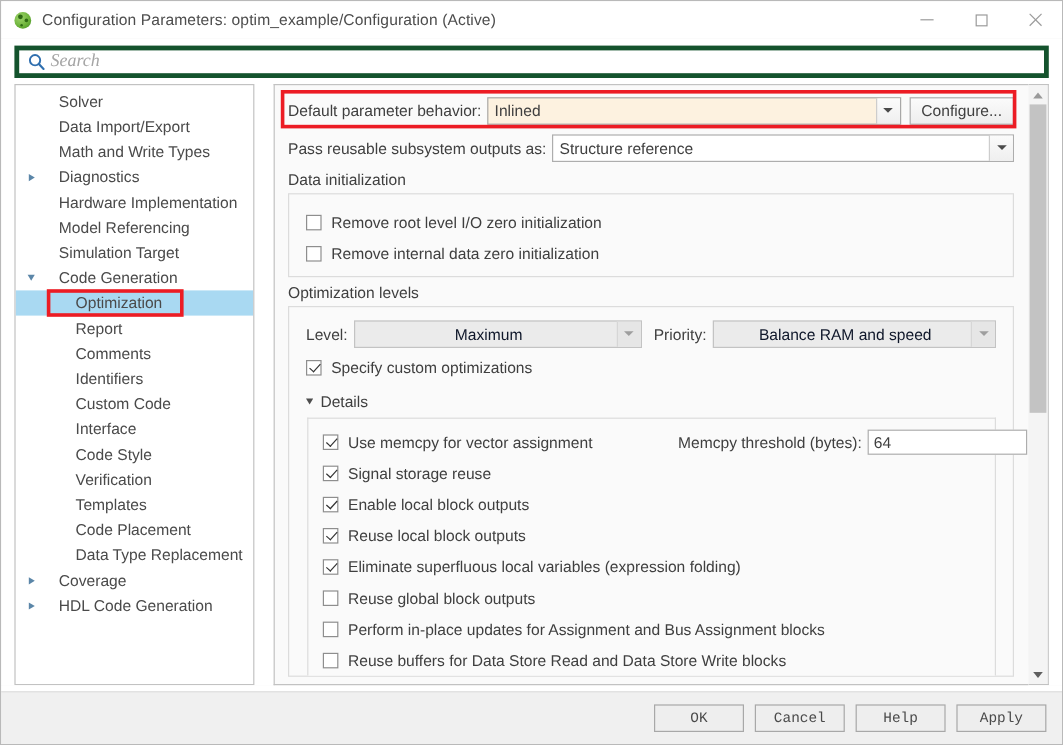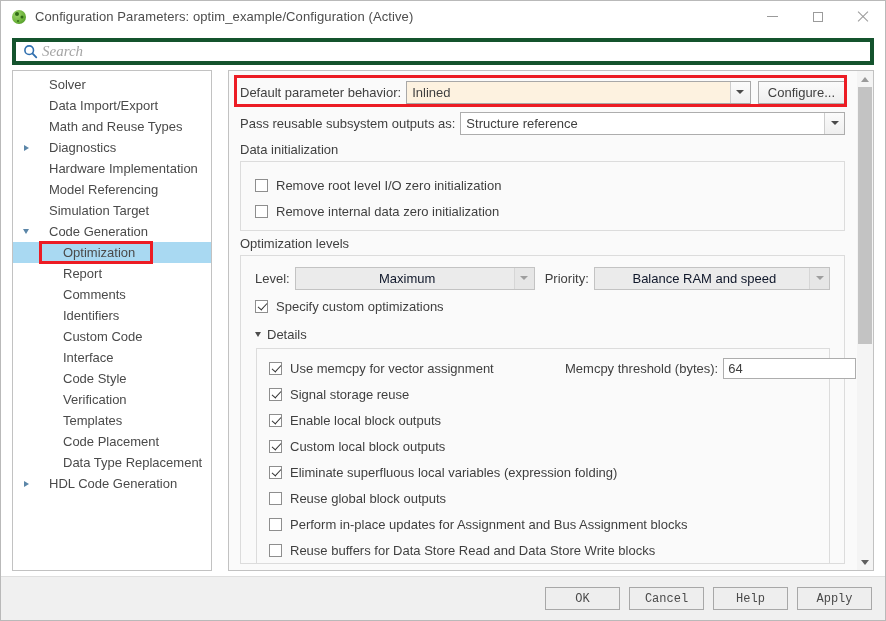--- a/index.html
+++ b/index.html
@@ -505,21 +505,21 @@
         <span class="tree-label" style="margin-left:14px">Solver</span>
       </div>
 
       <div class="tree-item">
         <div class="tw" style="margin-left:6px"></div>
         <span class="tree-label" style="margin-left:14px">Data Import/Export</span>
       </div>
 
       <div class="tree-item">
         <div class="tw" style="margin-left:6px"></div>
-        <span class="tree-label" style="margin-left:14px">Math and Reuse Types</span>
+        <span class="tree-label" style="margin-left:14px">Math and Write Types</span>
       </div>
 
       <div class="tree-item">
         <div class="tw" style="margin-left:6px">
             <div class="arrow-r"></div>
           </div>
         <span class="tree-label" style="margin-left:14px">Diagnostics</span>
       </div>
 
       <div class="tree-item">
@@ -593,20 +593,26 @@
       <div class="tree-item">
         <div class="tw" style="margin-left:6px"></div>
         <span class="tree-label" style="margin-left:28px">Code Placement</span>
       </div>
 
       <div class="tree-item">
         <div class="tw" style="margin-left:6px"></div>
         <span class="tree-label" style="margin-left:28px">Data Type Replacement</span>
       </div>
 
+      <div class="tree-item">
+        <div class="tw" style="margin-left:6px">
+            <div class="arrow-r"></div>
+          </div>
+        <span class="tree-label" style="margin-left:14px">Coverage</span>
+      </div>
 
       <div class="tree-item">
         <div class="tw" style="margin-left:6px">
             <div class="arrow-r"></div>
           </div>
         <span class="tree-label" style="margin-left:14px">HDL Code Generation</span>
       </div>
     </div>
 
     <div class="right-wrap">
@@ -691,21 +697,21 @@
             <div class="check-row">
               <span class="cb checked"></span>
               <span class="check-label">Signal storage reuse</span>
             </div>
             <div class="check-row">
               <span class="cb checked"></span>
               <span class="check-label">Enable local block outputs</span>
             </div>
             <div class="check-row">
               <span class="cb checked"></span>
-              <span class="check-label">Custom local block outputs</span>
+              <span class="check-label">Reuse local block outputs</span>
             </div>
             <div class="check-row">
               <span class="cb checked"></span>
               <span class="check-label">Eliminate superfluous local variables (expression folding)</span>
             </div>
             <div class="check-row">
               <span class="cb"></span>
               <span class="check-label">Reuse global block outputs</span>
             </div>
             <div class="check-row">

